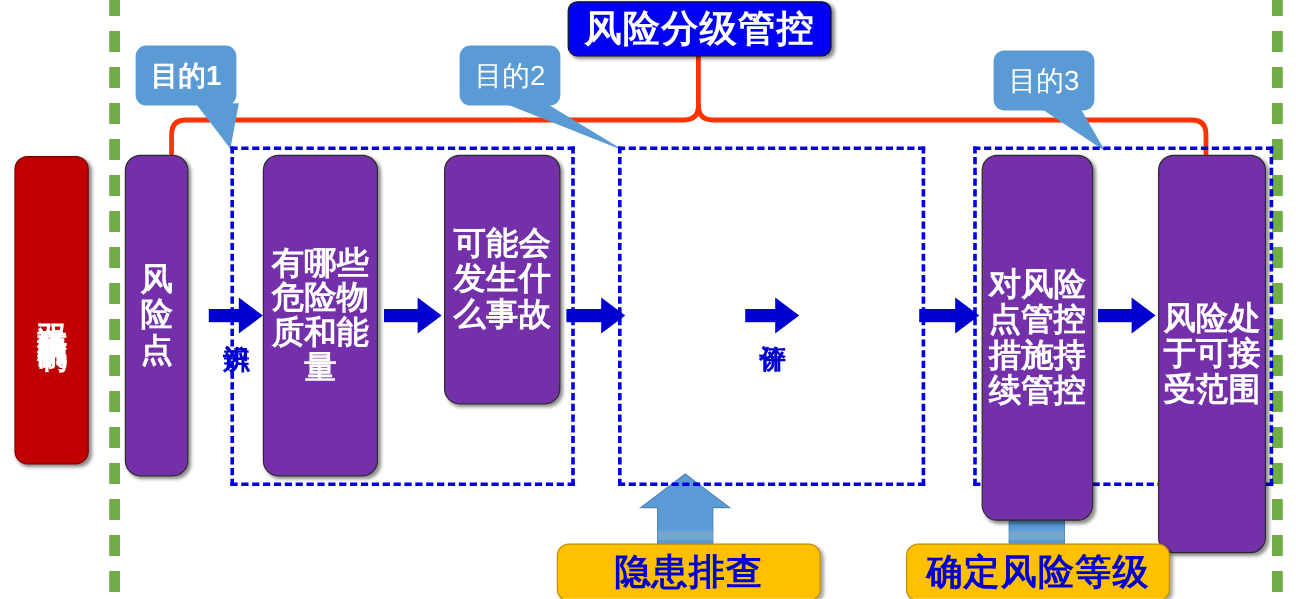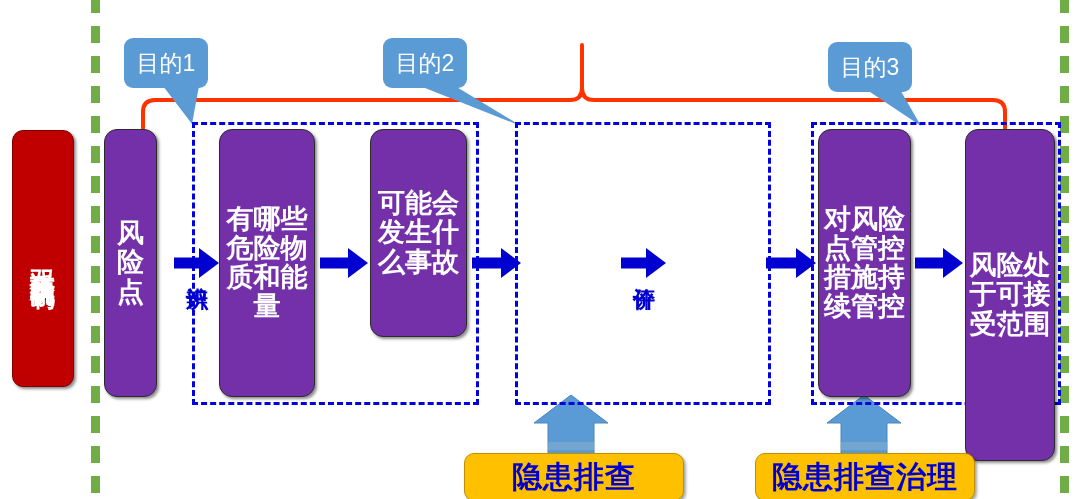--- a/index.html
+++ b/index.html
@@ -142,40 +142,43 @@
     <g>
       <path d="M841 458 L841 423 L827 423 L864 395 L901 423 L887 423 L887 458 Z" fill="#5b9bd5" stroke="#4e86b8" stroke-width="1"></path>
       <rect x="841" y="442" width="46" height="8" fill="#7aa9cf" opacity="0.75"></rect>
     </g>
   </svg>
 
   <div class="red-box" style="left:12px;top:130px;width:60px;height:255px;">
     <span>双重预防机制</span>
   </div>
 
+  <div class="blue-title" style="left:473px;top:1px;width:218px;height:44px;">
+    <span>风险分级管控</span>
+  </div>
 
   <div class="dgroup" style="left:192px;top:122px;width:287px;height:283px;"></div>
   <div class="dgroup" style="left:515px;top:122px;width:256px;height:283px;"></div>
   <div class="dgroup" style="left:811px;top:122px;width:250px;height:283px;"></div>
 
   <div class="pbox" style="left:104px;top:129px;width:53px;height:268px;">
     <span>风险点</span>
   </div>
 
   <div class="pbox" style="left:219px;top:129px;width:96px;height:268px;">
     <span>有哪些危险物质和能量</span>
   </div>
 
   <div class="pbox" style="left:370px;top:129px;width:97px;height:208px;">
     <span>可能会发生什么事故</span>
   </div>
 
 
 
-  <div class="pbox" style="left:818px;top:129px;width:93px;height:268px;">
+  <div class="pbox" style="left:818px;top:129px;width:93px;height:305px;">
     <span>对风险点管控措施持续管控</span>
   </div>
 
   <div class="pbox" style="left:965px;top:129px;width:90px;height:332px;">
     <span>风险处于可接受范围</span>
   </div>
 
   <div class="arrow" style="left:174px;top:248px;width:45px;height:30px;">
     <div class="shaft" style="width:28px;"></div>
     <div class="head"></div>
@@ -201,30 +204,30 @@
     <div class="head"></div>
   </div>
 
   <div class="arrow-label" style="left:182px;top:220px;width:26px;height:100px;">
     <span>辨识</span>
   </div>
   <div class="arrow-label" style="left:629px;top:220px;width:26px;height:100px;">
     <span>评价</span>
   </div>
 
-  <div class="callout" style="left:124px;top:38px;width:84px;height:50px;">
+  <div class="callout" style="left:113px;top:38px;width:84px;height:50px;font-weight:bold;">
     <span>目的1</span>
   </div>
   <div class="callout" style="left:383px;top:38px;width:84px;height:50px;">
     <span>目的2</span>
   </div>
   <div class="callout" style="left:828px;top:42px;width:84px;height:50px;">
     <span>目的3</span>
   </div>
 
   <div class="ybox" style="left:464px;top:453px;width:218px;height:46px;">
     <span>隐患排查</span>
   </div>
   <div class="ybox" style="left:755px;top:453px;width:218px;height:46px;">
-    <span>隐患排查治理</span>
+    <span>确定风险等级</span>
   </div>
 
 </div>
 
 </body></html>

